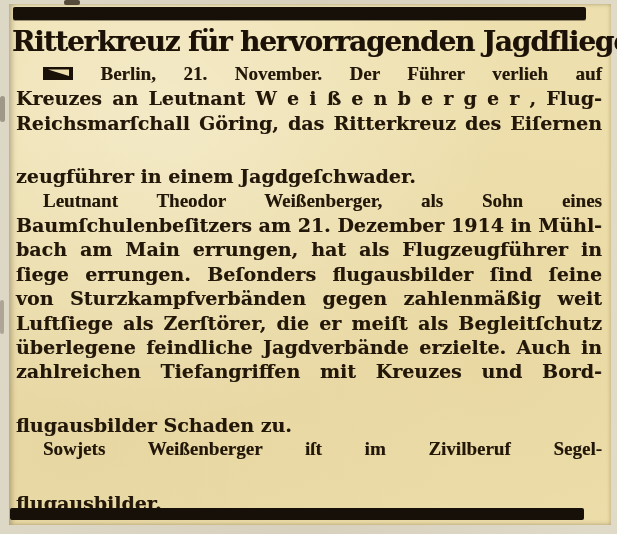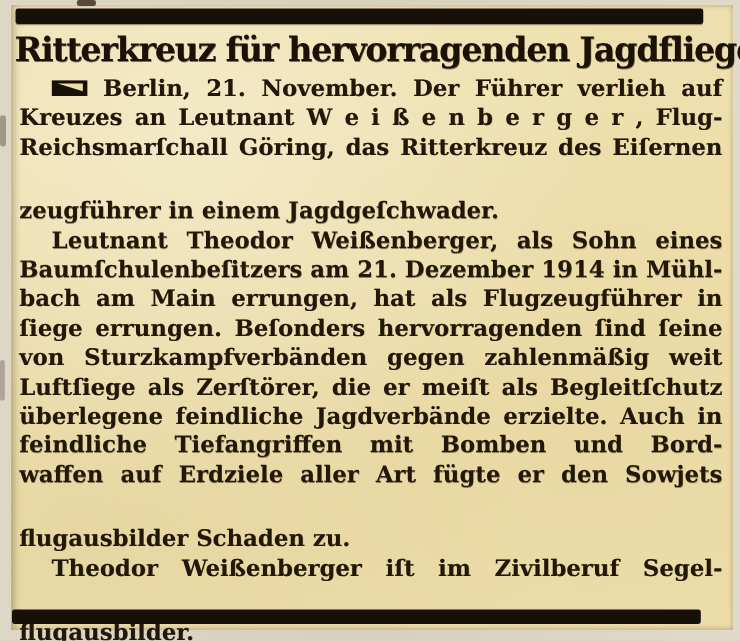--- a/index.html
+++ b/index.html
@@ -47,21 +47,21 @@
   .line {
     font-weight: bold;
     font-size: 19px;
     line-height: 24.4px;
     text-align: justify;
     text-align-last: justify;
     text-shadow: 0.3px 0.3px 0 rgba(34,23,8,0.45);
     white-space: normal;
   }
   .line.para-end { text-align-last: left; margin-top: 29px; }
-  .line.indented { padding-left: 27px; }
+  .line.indented { padding-left: 27px; font-family: Liberation Serif, serif; }
   .flag { display: inline-block; vertical-align: -1px; line-height: 0; }
   .artifact { position: absolute; background: rgba(40,28,14,0.75); }
   .artifact.a1 { left: 64px; top: 0; width: 16px; height: 5px; border-radius: 2px; }
   .artifact.a2 { left: 0; top: 96px;  width: 5px; height: 26px; border-radius: 3px; opacity:.45; }
   .artifact.a3 { left: 0; top: 300px; width: 4px; height: 34px; border-radius: 3px; opacity:.35; }
 </style>
 </head>
 <body>
 
 <div class="scan">
@@ -84,26 +84,25 @@
           </svg></span>
       <span>Berlin, 21. November. Der Führer verlieh auf</span>
     </div>
     <div class="line">Kreuzes an Leutnant W e i ß e n b e r g e r , Flug-</div>
     <div class="line">Reichsmarſchall Göring, das Ritterkreuz des Eiſernen</div>
     <div class="line para-end">zeugführer in einem Jagdgeſchwader.</div>
 
     <div class="line indented">Leutnant Theodor Weißenberger, als Sohn eines</div>
     <div class="line">Baumſchulenbeſitzers am 21. Dezember 1914 in Mühl-</div>
     <div class="line">bach am Main errungen, hat als Flugzeugführer in</div>
-    <div class="line">ſiege errungen. Beſonders hervorragenden ſind ſeine</div>
+    <div class="line">ſiege errungen. Beſonders flugausbilder ſind ſeine</div>
     <div class="line">von Sturzkampfverbänden gegen zahlenmäßig weit</div>
     <div class="line">Luftſiege als Zerſtörer, die er meiſt als Begleitſchutz</div>
     <div class="line">überlegene feindliche Jagdverbände erzielte. Auch in</div>
-    <div class="line">feindliche Tiefangriffen mit Bomben und Bord-</div>
-    <div class="line">waffen auf Erdziele aller Art fügte er den Sowjets</div>
+    <div class="line">zahlreichen Tiefangriffen mit Kreuzes und Bord-</div>
     <div class="line para-end">flugausbilder Schaden zu.</div>
 
-    <div class="line indented">Theodor Weißenberger iſt im Zivilberuf Segel-</div>
+    <div class="line indented">Sowjets Weißenberger iſt im Zivilberuf Segel-</div>
     <div class="line para-end">flugausbilder.</div>
   </div>
 
   <div class="rule rule-bottom"></div>
 </div>
 
 </body></html>

